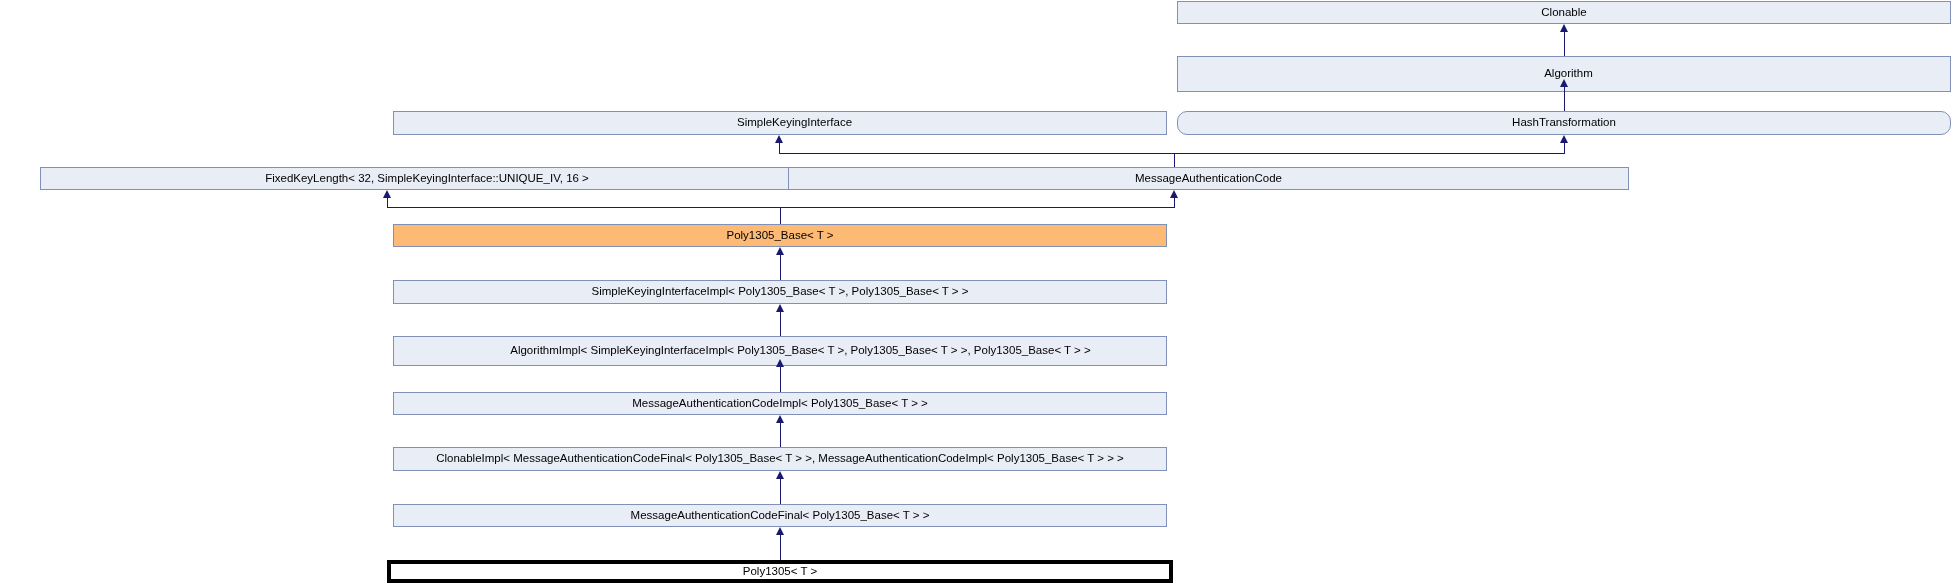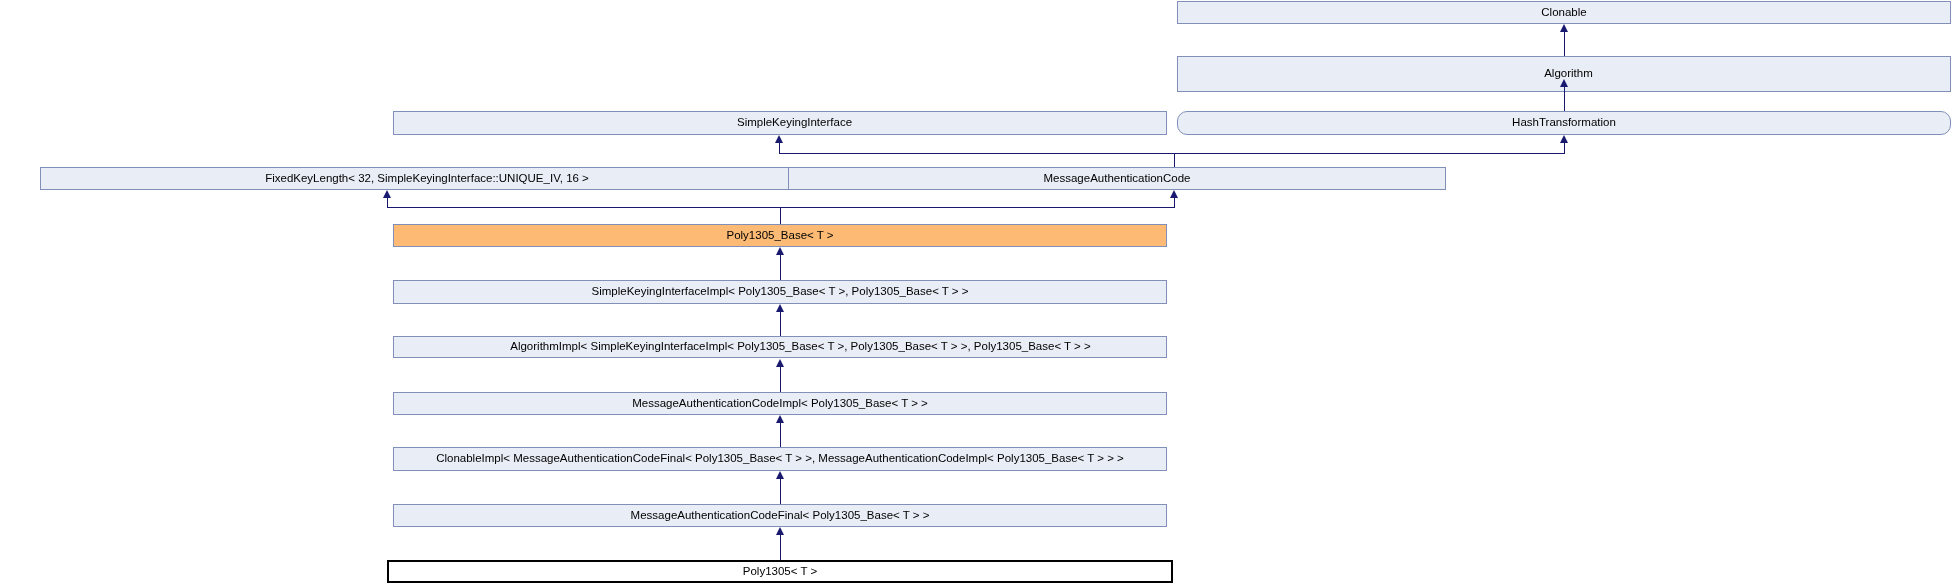--- a/index.html
+++ b/index.html
@@ -27,21 +27,21 @@
     line-height: 1;
     display: flex;
     align-items: center;
     justify-content: center;
     white-space: nowrap;
     text-align: center;
     cursor: pointer;
   }
   .node.main {
     background: #ffffff;
-    border: 2px solid #15803d;
+    border: 4px solid #15803d;
     cursor: default;
   }
   .seg {
     position: absolute;
     background: #191970;
   }
   .arrowhead {
     position: absolute;
     width: 0;
     height: 0;
@@ -52,24 +52,24 @@
 </style>
 </head>
 <body>
 
 <div id="diagram" style="background: rgb(255, 255, 255);">
     <div class="node" style="left: 1177px; top: 1px; width: 774px; height: 23px; background: rgb(233, 237, 246); border-color: rgb(128, 144, 184);">Clonable</div>
     <div class="node" style="left: 1177px; top: 56px; width: 774px; height: 36px; background: rgb(233, 237, 246); border-color: rgb(128, 144, 184); padding-left: 9px;">Algorithm</div>
     <div class="node" style="left: 393px; top: 111px; width: 774px; height: 24px; background: rgb(233, 237, 246); border-color: rgb(128, 144, 184); padding-left: 29px;">SimpleKeyingInterface</div>
     <div class="node" style="left: 1177px; top: 111px; width: 774px; height: 24px; background: rgb(233, 237, 246); border-color: rgb(128, 144, 184); border-radius: 10px;">HashTransformation</div>
     <div class="node" style="left: 0px; top: 167px; width: 774px; height: 23px; background: rgb(233, 237, 246); border-color: rgb(128, 144, 184); margin-left: 40px;">FixedKeyLength&lt; 32, SimpleKeyingInterface::UNIQUE_IV, 16 &gt;</div>
-    <div class="node" style="left: 788px; top: 167px; width: 658px; height: 23px; background: rgb(233, 237, 246); border-color: rgb(128, 144, 184);">MessageAuthenticationCode</div>
+    <div class="node" style="left: 788px; top: 167px; width: 841px; height: 23px; background: rgb(233, 237, 246); border-color: rgb(128, 144, 184);">MessageAuthenticationCode</div>
     <div class="node" style="left: 393px; top: 224px; width: 774px; height: 23px; background: #fdba74; border-color: rgb(128, 144, 184);">Poly1305_Base&lt; T &gt;</div>
     <div class="node" style="left: 393px; top: 280px; width: 774px; height: 24px; background: rgb(233, 237, 246); border-color: rgb(128, 144, 184);">SimpleKeyingInterfaceImpl&lt; Poly1305_Base&lt; T &gt;, Poly1305_Base&lt; T &gt; &gt;</div>
-    <div class="node" style="left: 393px; top: 336px; width: 774px; height: 22px; background: rgb(233, 237, 246); border-color: rgb(128, 144, 184); padding-left: 41px;">AlgorithmImpl&lt; SimpleKeyingInterfaceImpl&lt; Poly1305_Base&lt; T &gt;, Poly1305_Base&lt; T &gt; &gt;, Poly1305_Base&lt; T &gt; &gt;</div>
+    <div class="node" style="left: 393px; top: 336px; width: 774px; height: 30px; background: rgb(233, 237, 246); border-color: rgb(128, 144, 184); padding-left: 41px;">AlgorithmImpl&lt; SimpleKeyingInterfaceImpl&lt; Poly1305_Base&lt; T &gt;, Poly1305_Base&lt; T &gt; &gt;, Poly1305_Base&lt; T &gt; &gt;</div>
     <div class="node" style="left: 393px; top: 392px; width: 774px; height: 23px; background: rgb(233, 237, 246); border-color: rgb(128, 144, 184);">MessageAuthenticationCodeImpl&lt; Poly1305_Base&lt; T &gt; &gt;</div>
     <div class="node" style="left: 393px; top: 447px; width: 774px; height: 24px; background: rgb(233, 237, 246); border-color: rgb(128, 144, 184);">ClonableImpl&lt; MessageAuthenticationCodeFinal&lt; Poly1305_Base&lt; T &gt; &gt;, MessageAuthenticationCodeImpl&lt; Poly1305_Base&lt; T &gt; &gt; &gt;</div>
     <div class="node" style="left: 393px; top: 504px; width: 774px; height: 23px; background: rgb(233, 237, 246); border-color: rgb(128, 144, 184);">MessageAuthenticationCodeFinal&lt; Poly1305_Base&lt; T &gt; &gt;</div>
     <div class="node main" style="left: 387px; top: 560px; width: 786px; height: 23px; background: rgb(255, 255, 255); border-color: rgb(0, 0, 0);">Poly1305&lt; T &gt;</div>
     <div class="seg" style="left: 1564px; top: 30px; width: 1px; height: 26px; background: rgb(25, 25, 112);"></div>
     <div class="arrowhead" style="left: 1560px; top: 24px; border-bottom-color: rgb(25, 25, 112);"></div>
     <div class="seg" style="left: 1564px; top: 85px; width: 1px; height: 26px; background: rgb(25, 25, 112);"></div>
     <div class="arrowhead" style="left: 1560px; top: 79px; border-bottom-color: rgb(25, 25, 112);"></div>
     <div class="seg" style="left: 1174px; top: 153px; width: 1px; height: 14px; background: rgb(25, 25, 112);"></div>
     <div class="seg" style="left: 779px; top: 153px; width: 786px; height: 1px; background: rgb(25, 25, 112);"></div>

